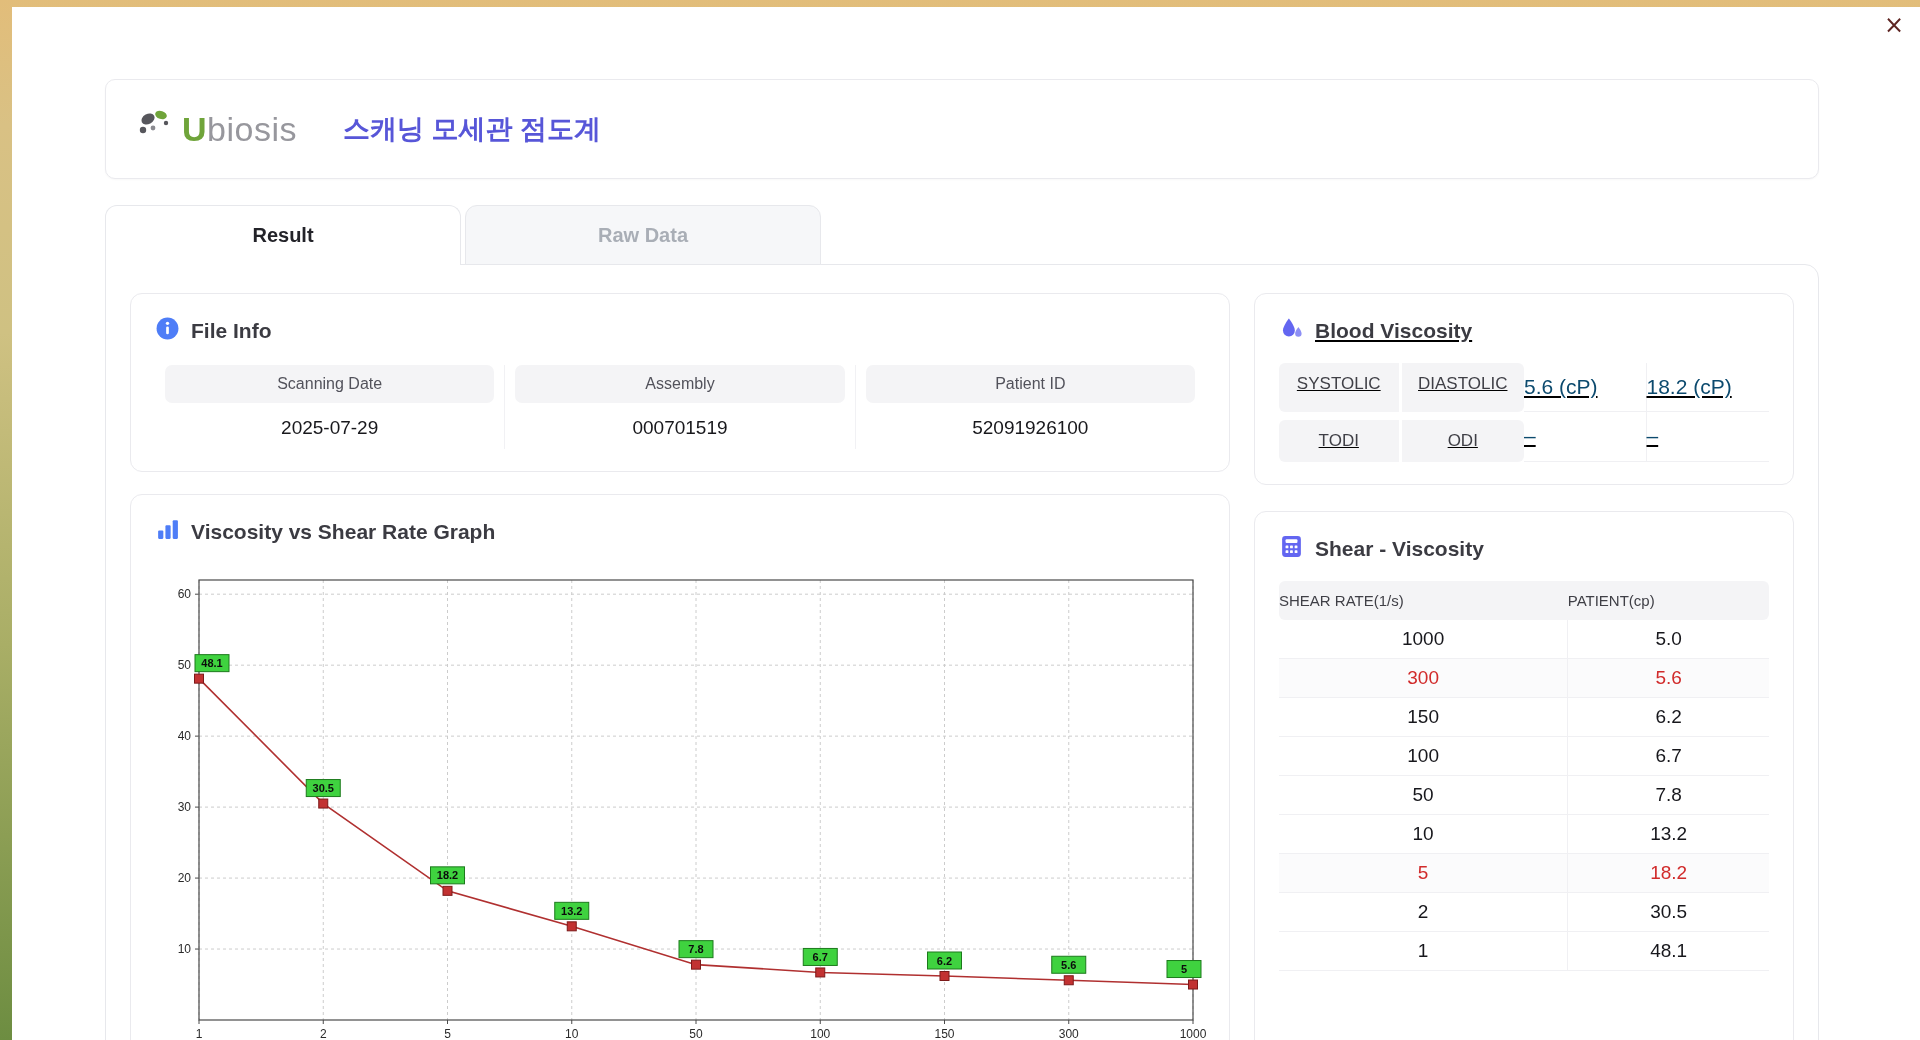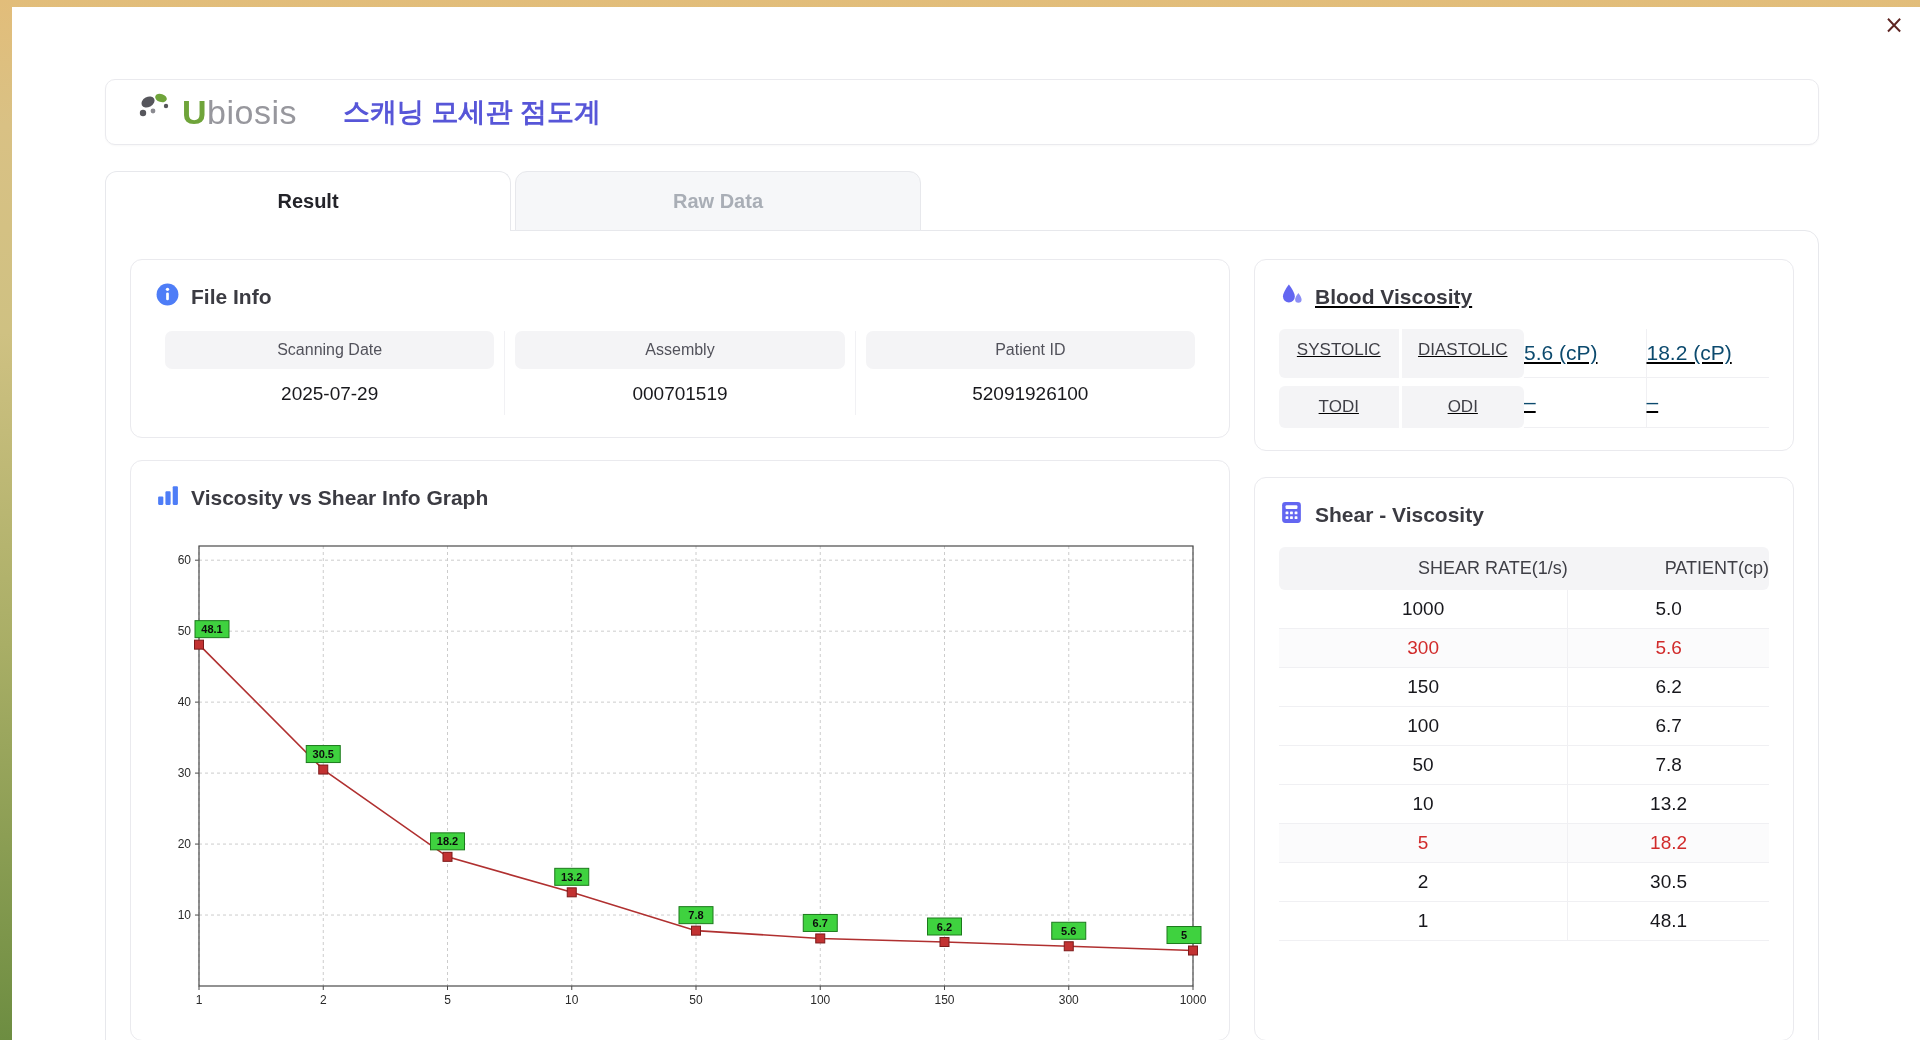--- a/index.html
+++ b/index.html
@@ -16,34 +16,34 @@
   }
   .close-btn {
     position: absolute; top: 6px; right: 16px;
     font-size: 24px; line-height: 1; color: #5e2522; cursor: pointer;
     font-family: "DejaVu Sans", sans-serif;
   }
   .container { width: 1714px; margin: 72px 0 0 93px; }
 
   
   .header-card {
-    height: 66px; border: 1px solid #eaeaee; border-radius: 10px;
+    height: 100px; border: 1px solid #eaeaee; border-radius: 10px;
     display: flex; align-items: center; padding: 0 30px;
     background: #fff; box-shadow: 0 1px 2px rgba(0,0,0,0.03);
     margin-bottom: 26px;
   }
   .logo { display: flex; align-items: center; gap: 4px; }
   .logo-text { font-size: 34px; font-weight: 500; color: #97979d; letter-spacing: .5px; }
   .logo-text .u { color: #6fa43a; font-weight: 700; }
   .app-title { color: #5756d8; font-size: 27px; font-weight: 700; margin-left: 46px; }
 
   
   .tabs { display: flex; gap: 4px; position: relative; z-index: 2; margin-bottom: -1px; }
   .tab {
-    width: 406px; height: 60px; display: flex; align-items: center; justify-content: center;
+    width: 356px; height: 60px; display: flex; align-items: center; justify-content: center;
     font-size: 20px; border: 1px solid #e7e8ec; border-bottom: none;
     border-radius: 12px 12px 0 0; cursor: pointer;
   }
   .tab.active { background: #fff; color: #232329; font-weight: 700; }
   .tab.inactive { background: #f6f7f9; color: #a9aeb6; font-weight: 700; border-bottom: 1px solid #e7e8ec; }
 
   
   .panel {
     border: 1px solid #e7e8ec; border-radius: 0 14px 14px 14px;
     background: #fff; padding: 28px 24px 24px 24px;
@@ -90,22 +90,22 @@
   .bv-v {
     text-align: left; padding: 12px 0; font-size: 21px; color: #0c4a6e;
     border-bottom: 1px solid #f0f0f3;
   }
   .bv-v.left { border-right: 1px solid #f0f0f3; }
 
   
   .svcard { flex: 1; }
   table.sv { width: 100%; border-collapse: collapse; margin-top: 18px; }
   table.sv th {
-    background: #f4f4f6; font-size: 18px; color: #3f3f46; font-weight: 500;
-    padding: 11px 0; text-align: right;
+    background: #f4f4f6; font-size: 15px; color: #3f3f46; font-weight: 500;
+    padding: 11px 0; text-align: left;
   }
   table.sv th:first-child { border-radius: 6px 0 0 6px; }
   table.sv th:last-child  { border-radius: 0 6px 6px 0; }
   table.sv td {
     text-align: center; font-size: 19px; color: #17171c;
     padding: 8px 0; border-bottom: 1px solid #f0f0f3;
   }
   table.sv td:first-child { border-right: 1px solid #f0f0f3; }
   table.sv tr.hl td { color: #d12b2b; background: #fbfbfc; }
 </style>
@@ -172,21 +172,21 @@
 
         <div class="card graphcard">
           <div class="sec-head">
             <span>
               <svg width="25" height="25" viewBox="0 0 24 24">
                 <rect x="3" y="13" width="5" height="8" rx="1" fill="#4e7df7"></rect>
                 <rect x="10" y="8" width="5" height="13" rx="1" fill="#4e7df7"></rect>
                 <rect x="17" y="3" width="5" height="18" rx="1" fill="#4e7df7"></rect>
               </svg>
             </span>
-            <span class="sec-title">Viscosity vs Shear Info Graph</span>
+            <span class="sec-title">Viscosity vs Shear Rate Graph</span>
           </div>
           <div class="chart-wrap">
             <svg id="chart-svg" width="1052" height="490" viewBox="0 0 1052 490">
                 <rect x="44" y="18" width="994" height="440" fill="#ffffff"></rect>
                 <line x1="44" y1="387.03225806451616" x2="1038" y2="387.03225806451616" stroke="#cccccc" stroke-width="1" stroke-dasharray="3,3"></line>
                 <line x1="40" y1="387.03225806451616" x2="44" y2="387.03225806451616" stroke="#4a4a4a" stroke-width="1"></line>
                 <text x="36" y="391.03225806451616" text-anchor="end" font-size="12" fill="#2a2a2a">10</text>
                 <line x1="44" y1="316.0645161290323" x2="1038" y2="316.0645161290323" stroke="#cccccc" stroke-width="1" stroke-dasharray="3,3"></line>
                 <line x1="40" y1="316.0645161290323" x2="44" y2="316.0645161290323" stroke="#4a4a4a" stroke-width="1"></line>
                 <text x="36" y="320.0645161290323" text-anchor="end" font-size="12" fill="#2a2a2a">20</text>

